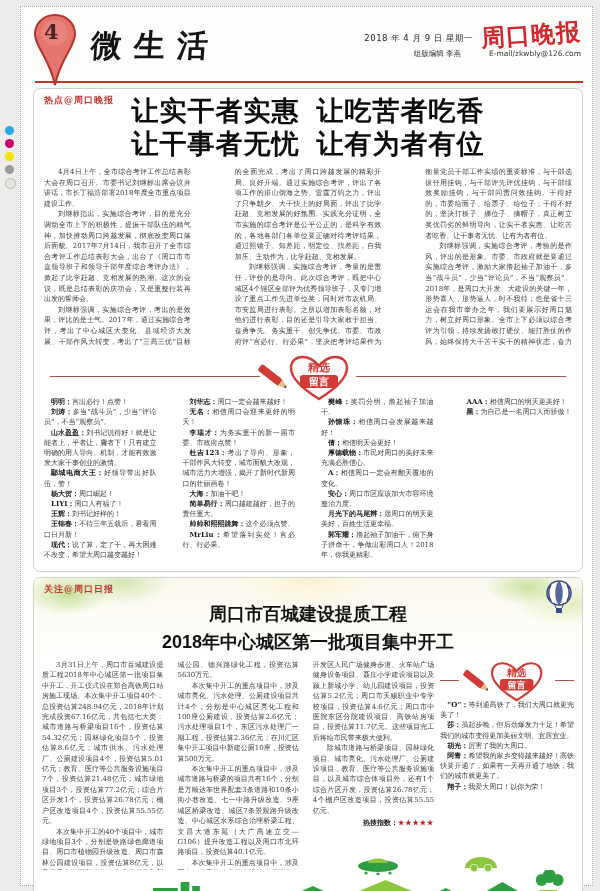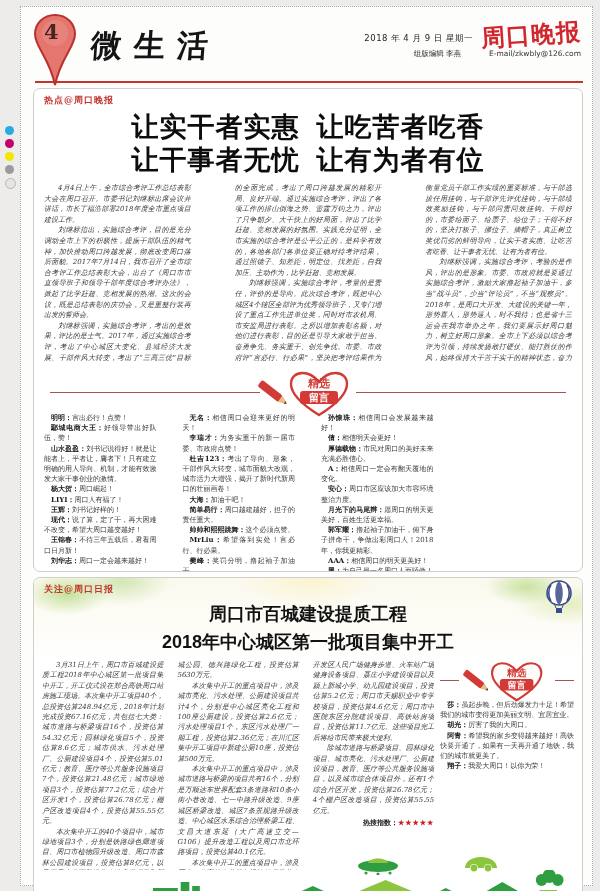--- a/index.html
+++ b/index.html
@@ -15,29 +15,29 @@
   .pin{position:absolute;left:-2px;top:-6px;width:44px;height:74px;z-index:3;}
   .pin-num{position:absolute;left:9px;top:0px;z-index:4;font-size:21px;font-weight:bold;color:#4a2323;font-family:"DejaVu Serif",serif;}
   .sec-title{position:absolute;left:56px;top:6px;font-family:"DejaVu Serif",serif;font-weight:bold;font-size:31px;letter-spacing:12px;color:#141414;transform:skewX(-4deg);}
   .mast-right{position:absolute;right:2px;top:4px;text-align:right;}
   .date-row{display:flex;align-items:flex-start;gap:8px;justify-content:flex-end;}
   .date{font-size:8.5px;color:#222;margin-top:10px;letter-spacing:.5px;}
   .logo{font-family:"DejaVu Serif",serif;font-weight:bold;font-size:24px;color:#d0262c;transform:rotate(-4deg);letter-spacing:1px;line-height:24px;}
   .editor-row{font-size:7.5px;color:#333;margin-top:2px;display:flex;gap:28px;justify-content:flex-end;}
   
   .abox{position:relative;border:1px solid #cfcfcb;border-radius:7px;background:#fff;margin-top:5px;box-sizing:border-box;overflow:hidden;}
-  .box1{height:484px;padding:20px 10px;}
+  .box1{height:484px;padding:4px 10px;}
   .box2{height:351px;padding:8px 8px;}
   .red-tag{position:absolute;left:10px;top:5px;color:#c2342f;font-size:9px;font-weight:bold;letter-spacing:1px;font-family:"DejaVu Serif",serif;z-index:2;}
   .hl1{margin:4px 0 4px;text-align:center;font-family:Liberation Mono, monospace;font-weight:900;font-size:27px;line-height:33px;color:#0d0d0d;letter-spacing:1px;}
   .hl2{margin:14px 0 4px;text-align:center;font-family:"Liberation Sans",sans-serif;font-weight:800;font-size:18px;line-height:28px;color:#111;position:relative;z-index:2;}
   .hl1 span,.hl2 span{display:block;}
   
   .bodycols{height:188px;overflow:hidden;column-count:3;column-gap:44px;column-fill:auto;font-size:7px;line-height:10.6px;text-align:justify;color:#3a3a3a;font-family:"DejaVu Serif",serif;}
-  .para{margin:0;text-indent:2em;font-style:italic;}
+  .para{margin:0;text-indent:2em;}
   .hot{text-align:right;margin-top:2px;font-weight:bold;color:#222;}
   .stars{color:#c81e22;letter-spacing:1px;}
   
   .sel-divider{display:flex;align-items:center;height:42px;margin:0 6px;position:relative;z-index:2;}
   .sel-line{flex:1;height:1px;background:#a8544c;}
   .badge-wrap{position:relative;width:96px;height:42px;flex:0 0 auto;}
   
   .comcols{height:172px;overflow:hidden;column-count:4;column-gap:26px;column-fill:auto;font-size:7px;line-height:10.2px;text-align:justify;color:#3a3a3a;font-family:"DejaVu Serif",serif;}
   .comcols p{margin:0;text-indent:1em;}
   .comcols b,.rcom b{color:#1c1c1c;}
@@ -126,27 +126,28 @@
           <text x="33" y="16" text-anchor="middle" font-size="11" font-weight="bold" fill="#d23a36">精选</text>
           <rect x="14" y="20" width="38" height="13" rx="3" fill="#d23a36"></rect>
           <text x="33" y="30" text-anchor="middle" font-size="10" font-weight="bold" fill="#ffffff">留言</text>
         </svg>
       </div>
       <div class="sel-line"></div>
     </div>
 
     <div class="comcols">
       <p><b>明明：</b><span>言出必行！点赞！</span></p>
+        <p><b>刘涛：</b><span>多当“战斗员”，少当“评论员”，不当“观察员”。</span></p>
+        <p><b>山水盈盈：</b><span>刘书记说得好！就是让能者上，平者让，庸者下！只有建立明确的用人导向、机制，才能有效激发大家干事创业的激情。</span></p>
         <p><b>鄢城电商大王：</b><span>好领导带出好队伍，赞！</span></p>
-        <p><b>山水盈盈：</b><span>刘书记说得好！就是让能者上，平者让，庸者下！只有建立明确的用人导向、机制，才能有效激发大家干事创业的激情。</span></p>
         <p><b>杨大贺：</b><span>周口崛起！</span></p>
         <p><b>LIYI：</b><span>周口人有福了！</span></p>
         <p><b>王辉：</b><span>刘书记好样的！</span></p>
+        <p><b>王锦春：</b><span>不待三年五载后，君看周口日月新！</span></p>
         <p><b>现代：</b><span>说了算，定了干，再大困难不改变，希望大周口越变越好！</span></p>
-        <p><b>王锦春：</b><span>不待三年五载后，君看周口日月新！</span></p>
         <p><b>刘华志：</b><span>周口一定会越来越好！</span></p>
         <p><b>无名：</b><span>相信周口会迎来更好的明天！</span></p>
         <p><b>李瑞才：</b><span>为务实重干的新一届市委、市政府点赞！</span></p>
         <p><b>杜吉123：</b><span>考出了导向、形象，干部作风大转变，城市面貌大改观，城市活力大增强，揭开了新时代新周口的壮丽画卷！</span></p>
         <p><b>大海：</b><span>加油干吧！</span></p>
         <p><b>简单易行：</b><span>周口越建越好，担子的责任重大。</span></p>
         <p><b>帅帅和熙熙跳舞：</b><span>这个必须点赞。</span></p>
         <p><b>MrLiu：</b><span>希望落到实处！言必行、行必果。</span></p>
         <p><b>樊峰：</b><span>奖罚分明，撸起袖子加油干。</span></p>
         <p><b>孙慷珠：</b><span>相信周口会发展越来越好！</span></p>
@@ -205,20 +206,21 @@
             <svg class="heart-svg" width="66" height="46" viewBox="0 0 66 46">
               <path d="M33 44 C12 31 5 21 5 13 C5 6 10 2 16.5 2 C23 2 29 6 33 11 C37 6 43 2 49.5 2 C56 2 61 6 61 13 C61 21 54 31 33 44 Z" fill="#fffdfb" stroke="#d23a36" stroke-width="2.4"></path>
               <text x="33" y="16" text-anchor="middle" font-size="11" font-weight="bold" fill="#d23a36">精选</text>
               <rect x="14" y="20" width="38" height="13" rx="3" fill="#d23a36"></rect>
               <text x="33" y="30" text-anchor="middle" font-size="10" font-weight="bold" fill="#ffffff">留言</text>
             </svg>
           </div>
           <div class="sel-line"></div>
         </div>
         <div class="rcom">
+          <p><b>“O”：</b><span>等到通高铁了，我们大周口就更完美了！</span></p>
             <p><b>莎：</b><span>虽起步晚，但后劲爆发力十足！希望我们的城市变得更加美丽文明、宜居宜业。</span></p>
             <p><b>胡光：</b><span>厉害了我的大周口。</span></p>
             <p><b>阿青：</b><span>希望我的家乡变得越来越好！高铁快要开通了，如果有一天再开通了地铁，我们的城市就更美了。</span></p>
             <p><b>翔子：</b><span>我爱大周口！以你为荣！</span></p>
         </div>
       </div>
     </div>
 
     <svg class="float-ico" style="left:322px;bottom:52px;" width="44" height="22" viewBox="0 0 44 22">
       <ellipse cx="22" cy="13" rx="20" ry="6" fill="#2f9e41"></ellipse>

